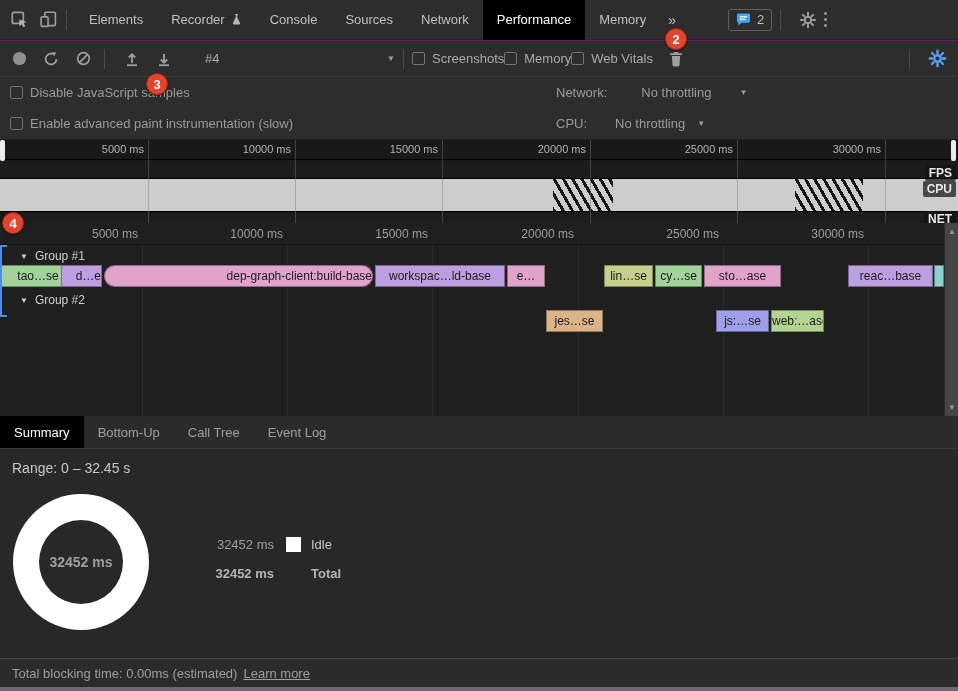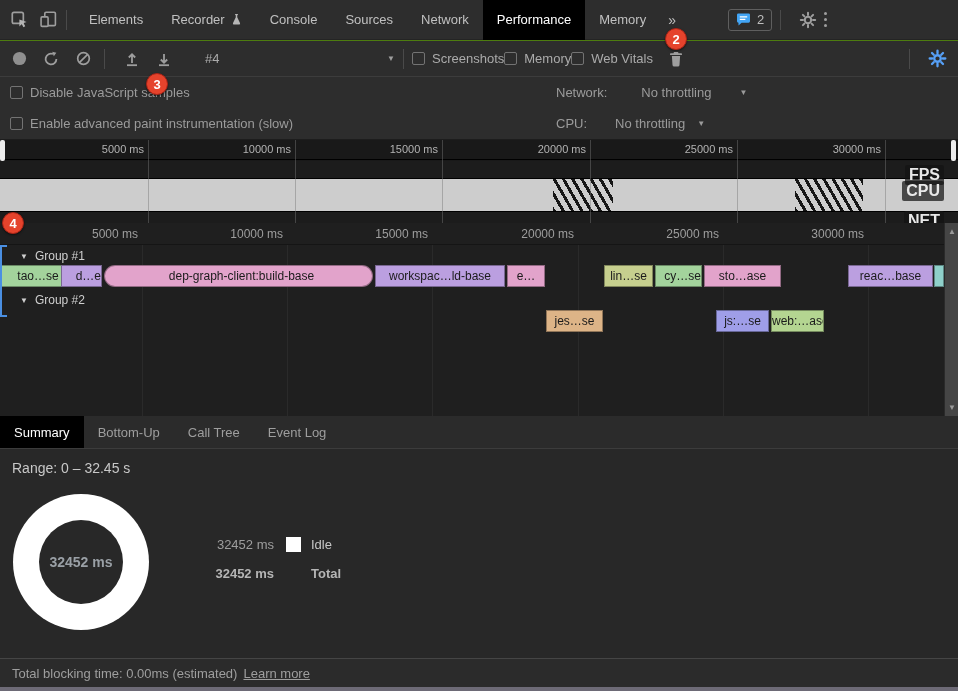--- a/index.html
+++ b/index.html
@@ -1,17 +1,17 @@
 <!DOCTYPE html>
 <html><head>
 <meta charset="utf-8">
 <style>
   html,body{margin:0;padding:0;background:#111;}
   *{box-sizing:border-box;font-family:"Liberation Sans",sans-serif;}
-  #app{position:relative;width:958px;height:691px;background:#4d7c0f;overflow:hidden;}
+  #app{position:relative;width:958px;height:691px;background:#701a75;overflow:hidden;}
 
   
   .tabbar{position:absolute;left:0;top:0;width:958px;height:40px;background:#2d2d2d;border-bottom:1px solid #242424;display:flex;align-items:center;}
   .tb-icon{width:20px;height:20px;display:flex;align-items:center;justify-content:center;margin-left:9px;cursor:pointer;flex:0 0 auto;}
   .vdiv{width:1px;height:20px;background:#4a4a4a;margin:0 8px;flex:0 0 auto;}
   .tab{height:40px;line-height:40px;padding:0 14px;color:#c0c0c0;font-size:13px;cursor:pointer;white-space:nowrap;display:flex;align-items:center;gap:6px;}
   .tab.active{background:#000;color:#fff;}
   .chevrons{color:#c0c0c0;font-size:14px;padding:0 8px;cursor:pointer;}
   .chatbox{display:flex;align-items:center;gap:6px;border:1px solid #5f5f5f;border-radius:3px;height:22px;padding:0 7px;margin-left:44px;cursor:pointer;}
   .chatbox .cnt{color:#bdbdbd;font-size:13px;}
@@ -34,21 +34,21 @@
   .optrow .lbl{color:#9b9b9b;font-size:13px;}
   .throttle{position:absolute;display:flex;align-items:center;gap:12px;color:#9b9b9b;font-size:13px;}
   .throttle .caret{font-size:8px;}
 
   
   .overview{position:absolute;left:0;top:140px;width:958px;height:83px;background:#191919;}
   .ov-ruler{position:absolute;left:0;top:0;width:958px;height:20px;border-bottom:1px solid #000;}
   .ov-lane-fps{position:absolute;left:0;top:21px;width:958px;height:17px;background:#1c1c1c;}
   .ov-lane-cpu{position:absolute;left:0;top:38px;width:958px;height:33px;background:#cdcdcd;border-top:1px solid #000;}
   .ov-lane-net{position:absolute;left:0;top:71px;width:958px;height:12px;background:#1c1c1c;border-top:1px solid #000;}
-  .lane-chip{position:absolute;right:14px;font-size:16px;font-weight:bold;color:#e8e8e8;background:rgba(20,20,20,0.72);padding:1px 4px;border-radius:2px;}
+  .lane-chip{position:absolute;right:2px;font-size:12px;font-weight:bold;color:#e8e8e8;background:rgba(20,20,20,0.72);padding:1px 4px;border-radius:2px;}
   .ov-tick-label{position:absolute;top:3px;width:100px;text-align:right;color:#b3b3b3;font-size:11px;}
   .ov-grid{position:absolute;top:0;width:1px;height:83px;background:rgba(120,120,120,0.45);}
   .hatch{position:absolute;top:0;height:33px;background:repeating-linear-gradient(60deg,#161616 0 3px,rgba(205,205,205,0) 3px 8px);}
   .handle{position:absolute;top:0;width:5px;height:21px;background:#ededed;border-radius:2px;}
 
   
   .flame{position:absolute;left:0;top:223px;width:958px;height:193px;background:#1f1f1f;}
   .fl-content{position:absolute;left:0;top:0;width:944px;height:193px;overflow:hidden;}
   .fl-ruler{position:absolute;left:0;top:0;width:944px;height:22px;background:#1f1f1f;border-bottom:1px solid #151515;}
   .fl-tick-label{position:absolute;top:4px;width:100px;text-align:right;color:#9e9e9e;font-size:12px;}
@@ -305,25 +305,25 @@
           <div class="fl-tick-label" style="left: 764px;">30000 ms</div>
         </div>
       <div class="group-hdr" style="top:24px;">
         <span class="tri">▼</span>
         <span>Group #1</span>
       </div>
 
       <div class="bars-row" style="top: 41px;" id="bars-g1">
           <div class="bar" style="left: 1px; width: 74px; background: rgb(163, 211, 156); text-align: center;">tao…se</div>
           <div class="bar" style="left: 61px; width: 41px; background: rgb(187, 159, 224); text-align: right;">d…e</div>
-          <div class="bar" style="left: 104px; width: 269px; background: rgb(226, 163, 203); text-align: center; padding-left: 6px; border-radius: 11px;">dep-graph-client:build-base</div>
+          <div class="bar" style="left: 104px; width: 269px; background: rgb(226, 163, 203); text-align: right; padding-left: 6px; border-radius: 11px;">dep-graph-client:build-base</div>
           <div class="bar" style="left: 375px; width: 130px; background: rgb(187, 159, 224); text-align: center;">workspac…ld-base</div>
           <div class="bar" style="left: 507px; width: 38px; background: rgb(226, 163, 203); text-align: center;">e…</div>
           <div class="bar" style="left: 604px; width: 49px; background: rgb(198, 207, 142); text-align: center;">lin…se</div>
-          <div class="bar" style="left: 655px; width: 47px; background: rgb(163, 211, 156); text-align: right;">cy…se</div>
+          <div class="bar" style="left: 655px; width: 47px; background: rgb(163, 211, 156); text-align: center;">cy…se</div>
           <div class="bar" style="left: 704px; width: 77px; background: rgb(226, 163, 203); text-align: center;">sto…ase</div>
           <div class="bar" style="left: 848px; width: 85px; background: rgb(187, 159, 224); text-align: center;">reac…base</div>
           <div class="bar" style="left: 934px; width: 10px; background: rgb(143, 208, 202); text-align: center;"></div>
         </div>
       <div class="group-hdr" style="top:68px;">
         <span class="tri">▼</span>
         <span>Group #2</span>
       </div>
       <div class="bars-row" style="top:86px;" id="bars-g2">
           <div class="bar" style="left: 546px; width: 57px; background: rgb(221, 180, 135); text-align: center;">jes…se</div>

